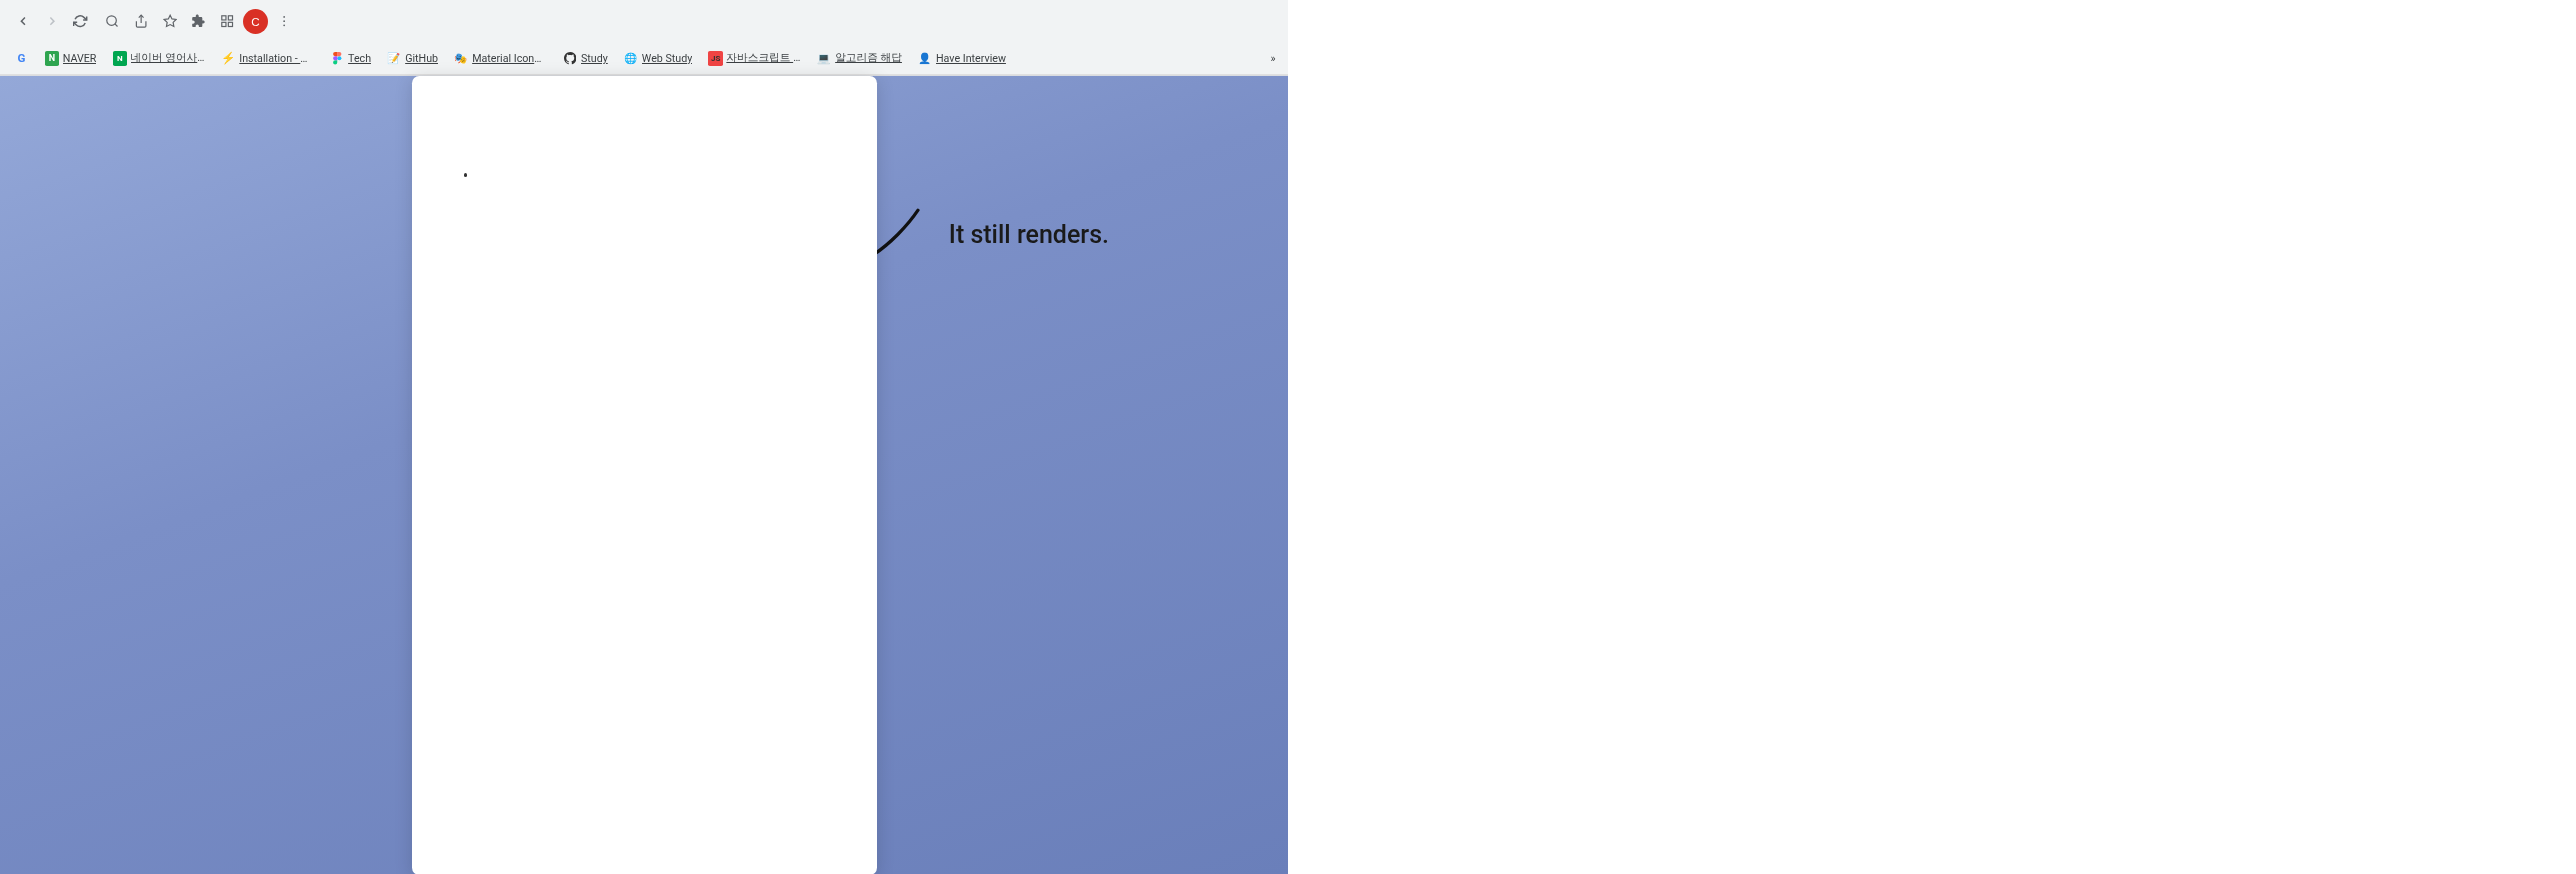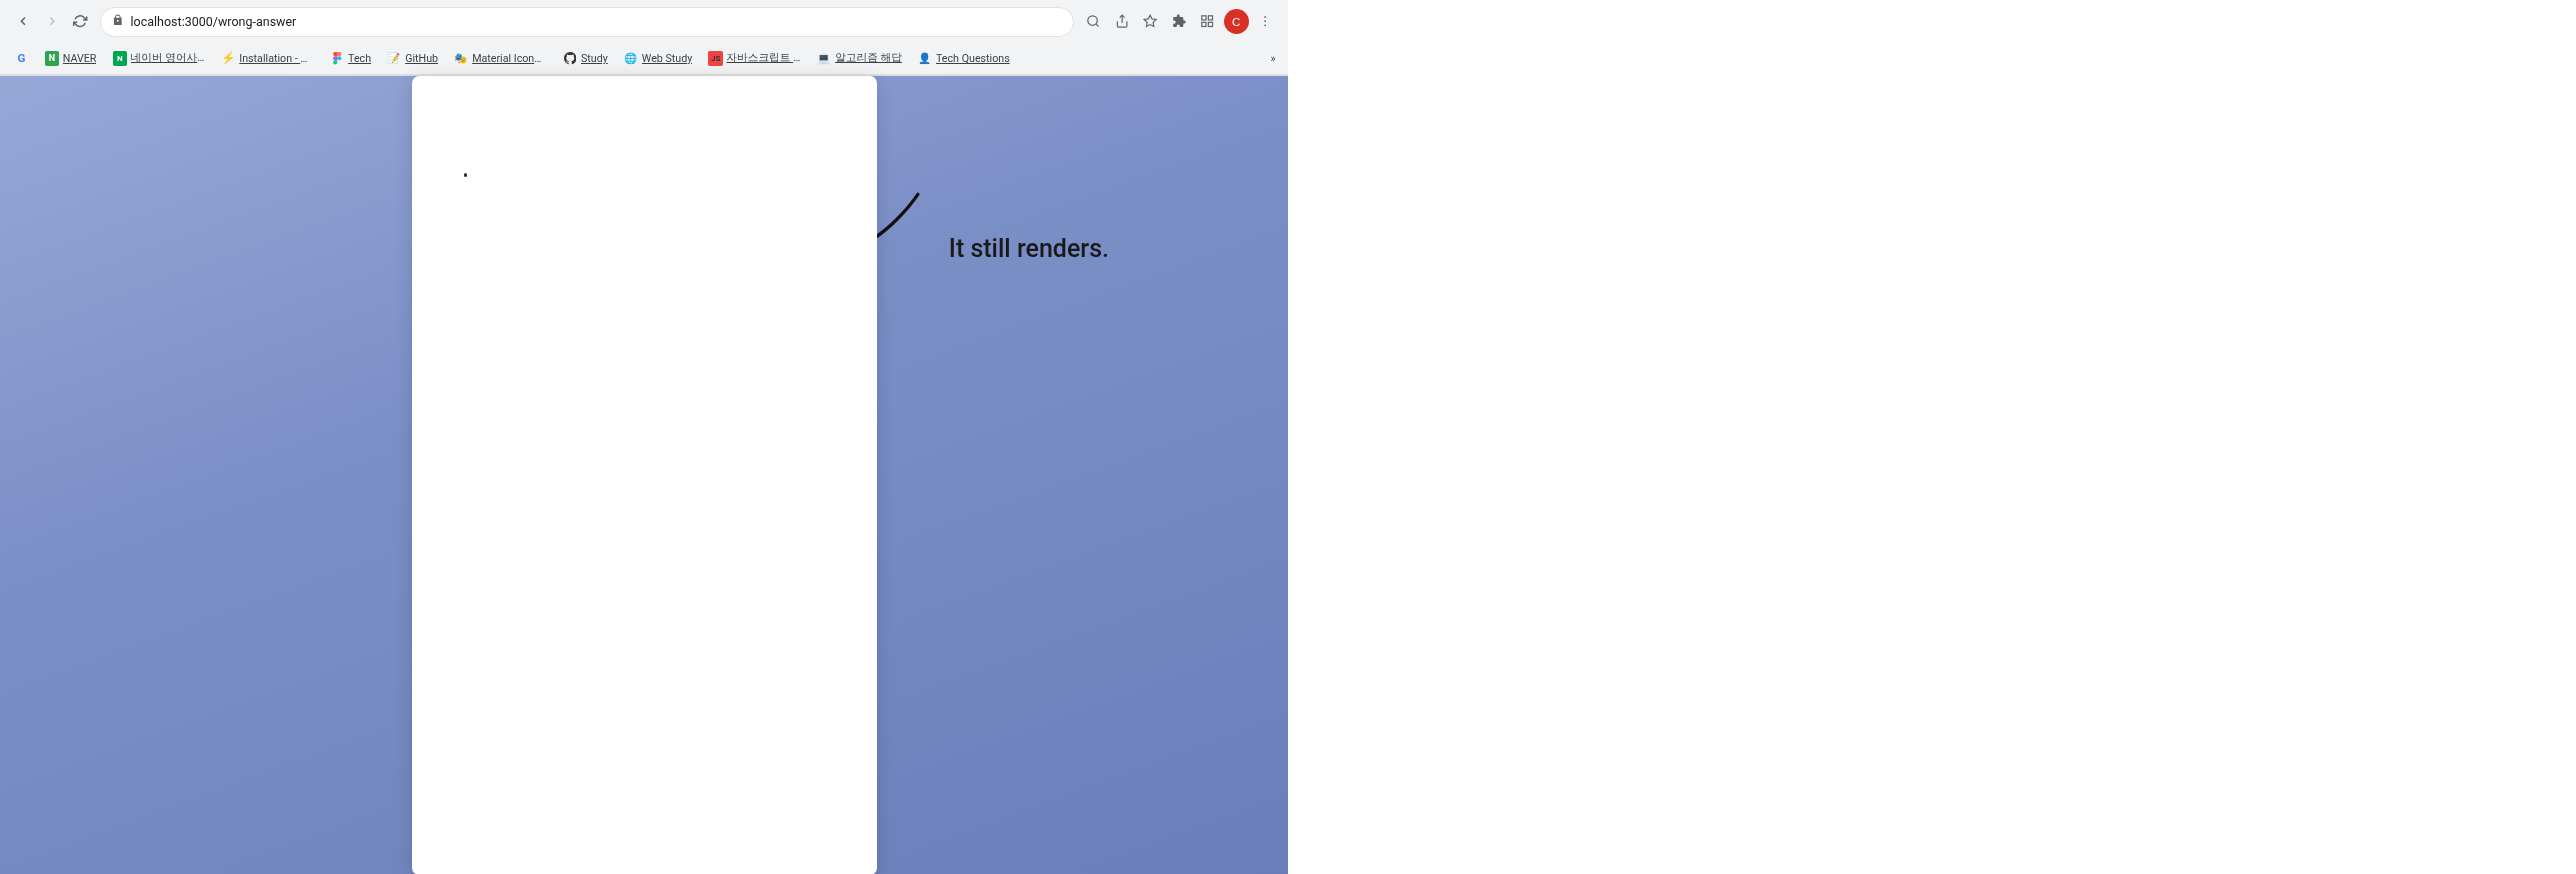--- a/index.html
+++ b/index.html
@@ -246,28 +246,20 @@
       </button>
       <button class="nav-btn" title="Reload">
         <svg width="14.3" height="14.3" viewBox="0 0 24 24" fill="none" stroke="currentColor" stroke-width="2.5">
           <path d="M23 4v6h-6"></path>
           <path d="M1 20v-6h6"></path>
           <path d="M3.51 9a9 9 0 0114.85-3.36L23 10M1 14l4.64 4.36A9 9 0 0020.49 15"></path>
         </svg>
       </button>
     </div>
 
-    <div class="address-bar">
-      <span class="lock-icon">
-        <svg width="11.6" height="11.6" viewBox="0 0 24 24" fill="#5f6368">
-          <path d="M12 1C8.676 1 6 3.676 6 7v1H4v15h16V8h-2V7c0-3.324-2.676-6-6-6zm0 2c2.276 0 4 1.724 4 4v1H8V7c0-2.276 1.724-4 4-4zm0 9a2 2 0 110 4 2 2 0 010-4z"></path>
-        </svg>
-      </span>
-      <span class="url-text">localhost:3000/wrong-answer</span>
-    </div>
 
     <div class="toolbar-right">
       <button class="toolbar-btn">
         <svg width="14.3" height="14.3" viewBox="0 0 24 24" fill="none" stroke="currentColor" stroke-width="2">
           <circle cx="11" cy="11" r="8"></circle>
             <path d="M21 21l-4.35-4.35"></path>
         </svg>
       </button>
       <button class="toolbar-btn">
         <svg width="14.3" height="14.3" viewBox="0 0 24 24" fill="none" stroke="currentColor" stroke-width="2">
@@ -374,36 +366,36 @@
       <span class="bookmark-label">자바스크립트 알고리즘</span>
     </div>
 
     <div class="bookmark-item">
       <div class="bookmark-favicon" style="font-size:10.7px;">💻</div>
       <span class="bookmark-label">알고리즘 해답</span>
     </div>
 
     <div class="bookmark-item">
       <div class="bookmark-favicon" style="font-size:10.7px;">👤</div>
-      <span class="bookmark-label">Tech Questions</span>
+      <span class="bookmark-label">Have Interview</span>
     </div>
 
     <div class="bookmarks-more">»</div>
   </div>
 </div>
 
 <div class="page-content" style="background: linear-gradient(160deg, #94a8d8 0%, #7b8fc7 40%, #6a7fba 100%); min-height: 800px; width: 100%; display: flex; flex-direction: column; align-items: center;">
 
   <div style="position: relative; width: 100%; display: flex; justify-content: center; flex: 1;">
 
     <div class="white-card" style="margin-top: 0; position: relative; z-index: 1;">
       <div class="dot"></div>
     </div>
 
-    <div style="position: absolute; right: 179px; top: 98px; display: flex; align-items: flex-end; gap: 21.5px;">
+    <div style="position: absolute; right: 179px; top: 114px; display: flex; align-items: center; gap: 21.5px;">
       <svg class="arrow-svg" width="116" height="98" viewBox="0 0 130 110">
 
         <path d="M120 25 Q110 40 95 55 Q80 70 65 80 Q50 88 35 92 Q25 94 18 90" stroke="#111" stroke-width="4" fill="none" stroke-linecap="round" stroke-linejoin="round"></path>
 
         <path d="M18 90 L28 75 M18 90 L32 95" stroke="#111" stroke-width="4" fill="none" stroke-linecap="round" stroke-linejoin="round"></path>
       </svg>
       <span class="annotation-text">It still renders.</span>
     </div>
 
   </div>

